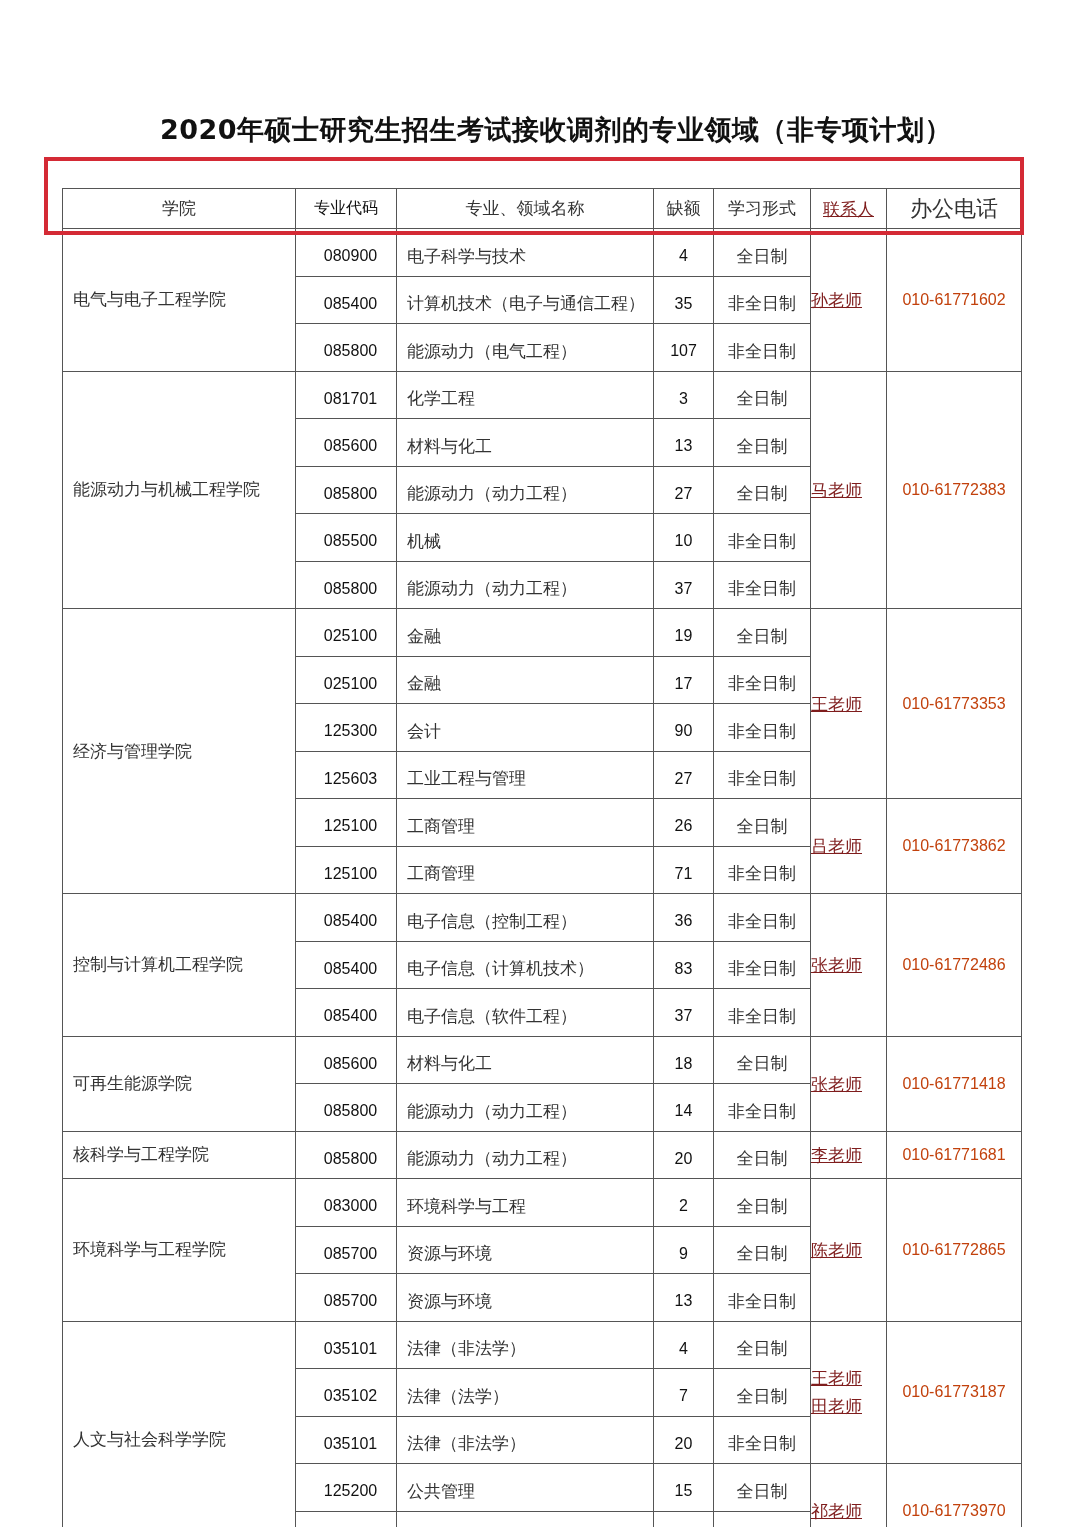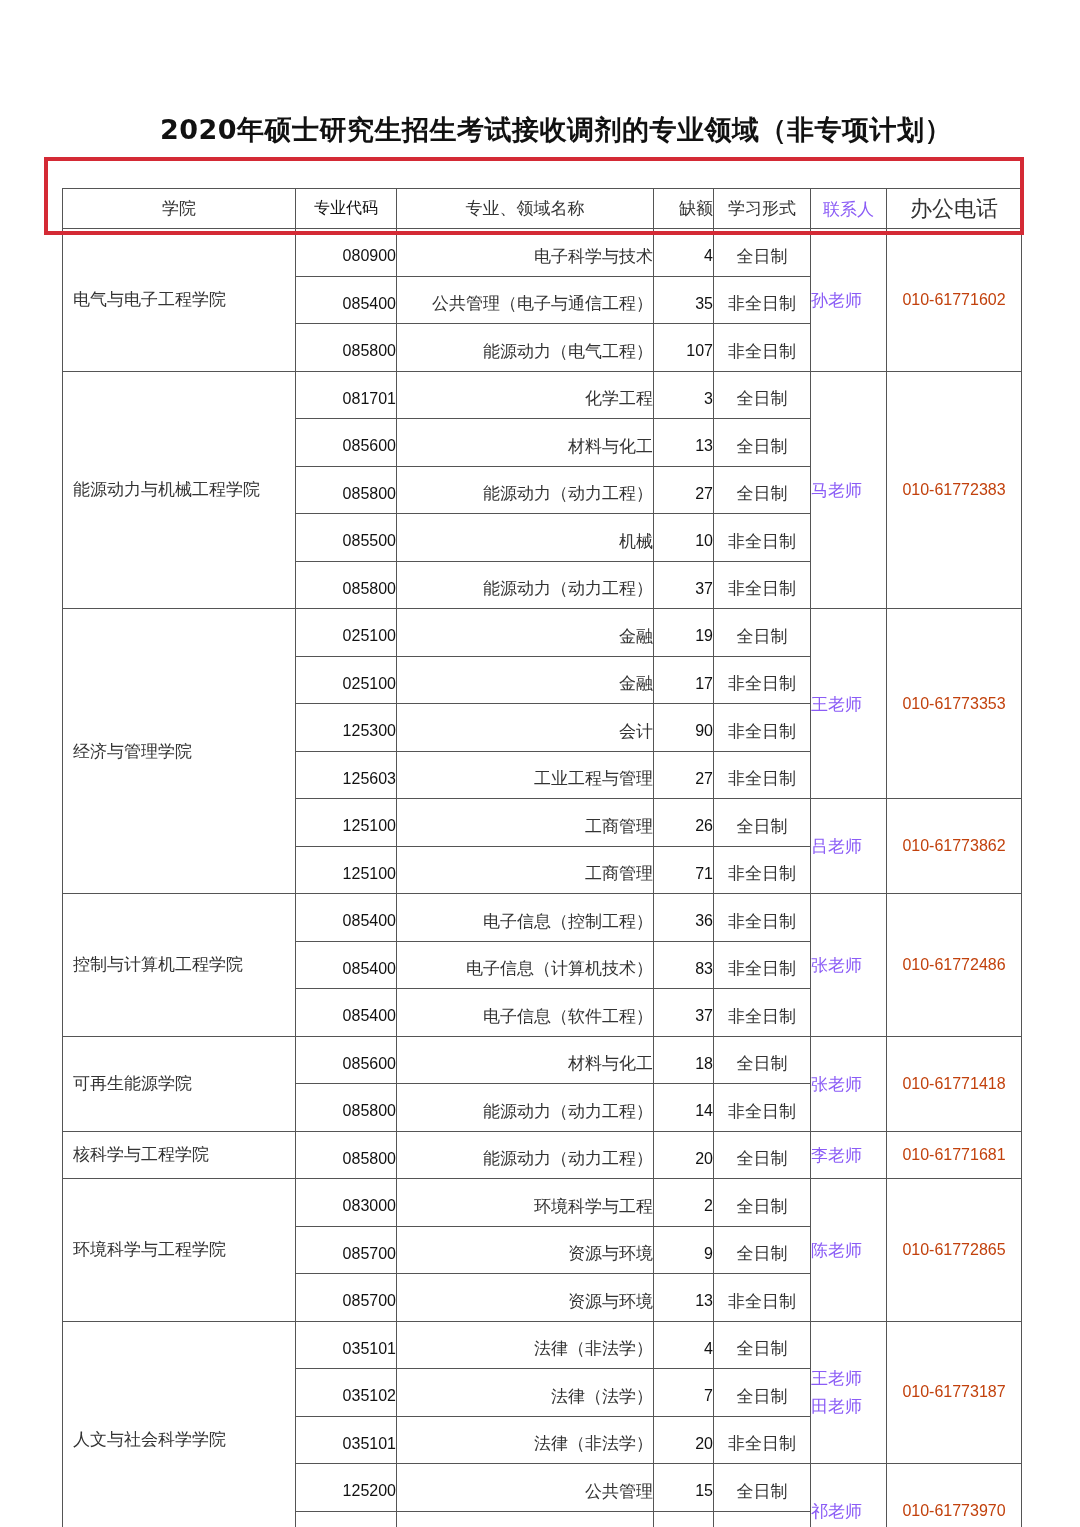--- a/index.html
+++ b/index.html
@@ -8,25 +8,25 @@
   .title { position:absolute; left:16px; width:1080px; top:112px; text-align:center;
            font-size:27px; font-weight:bold; color:#111; letter-spacing:0.5px; }
   .highlight { position:absolute; left:44px; top:157px; width:980px; height:78px;
                border:4px solid #d42a35; box-sizing:border-box; pointer-events:none; z-index:5; }
   table { position:absolute; left:62px; top:188px; border-collapse:collapse;
           table-layout:fixed; width:957px; }
   td, th { border:1.5px solid #555; font-size:17px; font-weight:normal; padding:0; }
   th { height:39px; text-align:center; color:#333; }
   td { height:38.5px; }
   .c-college { width:233px; text-align:left; padding-left:10px; box-sizing:border-box; color:#333; }
-  .c-code { width:101px; text-align:right; padding-left:9px; box-sizing:border-box; font-family:"Liberation Sans", sans-serif; font-size:16px; color:#111; }
-  .c-name { width:257px; text-align:right; padding-left:10px; box-sizing:border-box; color:#333; }
-  .c-quota { width:59px; text-align:right; font-family:"Liberation Sans", sans-serif; font-size:16px; color:#111; }
+  .c-code { width:101px; text-align:center; padding-left:9px; box-sizing:border-box; font-family:"Liberation Sans", sans-serif; font-size:16px; color:#111; }
+  .c-name { width:257px; text-align:left; padding-left:10px; box-sizing:border-box; color:#333; }
+  .c-quota { width:59px; text-align:center; font-family:"Liberation Sans", sans-serif; font-size:16px; color:#111; }
   .c-mode { width:96px; text-align:center; color:#333; }
-  .c-contact { width:75px; color:#8b5cf6; line-height:28px; }
+  .c-contact { width:75px; color:#7f1d1d; line-height:28px;text-decoration:underline; }
   .c-phone { width:134px; text-align:center; font-family:"Liberation Sans", sans-serif; font-size:16px; color:#c2410c; }
   .t1 { padding-top:8px; vertical-align:middle; }
 </style>
 </head>
 <body>
 
 <div class="title">2020年硕士研究生招生考试接收调剂的专业领域（非专项计划）</div>
 <div class="highlight"></div>
 
 <table>
@@ -46,21 +46,21 @@
         <td class="c-college" rowspan="3">电气与电子工程学院</td>
         <td class="c-code t1">080900</td>
         <td class="c-name t1">电子科学与技术</td>
         <td class="c-quota t1">4</td>
         <td class="c-mode t1">全日制</td>
         <td class="c-contact" rowspan="3" style="white-space: pre-line;">孙老师</td>
         <td class="c-phone" rowspan="3">010-61771602</td>
       </tr>
       <tr>
         <td class="c-code t1">085400</td>
-        <td class="c-name t1">公共管理（电子与通信工程）</td>
+        <td class="c-name t1">计算机技术（电子与通信工程）</td>
         <td class="c-quota t1">35</td>
         <td class="c-mode t1">非全日制</td>
       </tr>
       <tr>
         <td class="c-code t1">085800</td>
         <td class="c-name t1">能源动力（电气工程）</td>
         <td class="c-quota t1">107</td>
         <td class="c-mode t1">非全日制</td>
       </tr>
       <tr>

